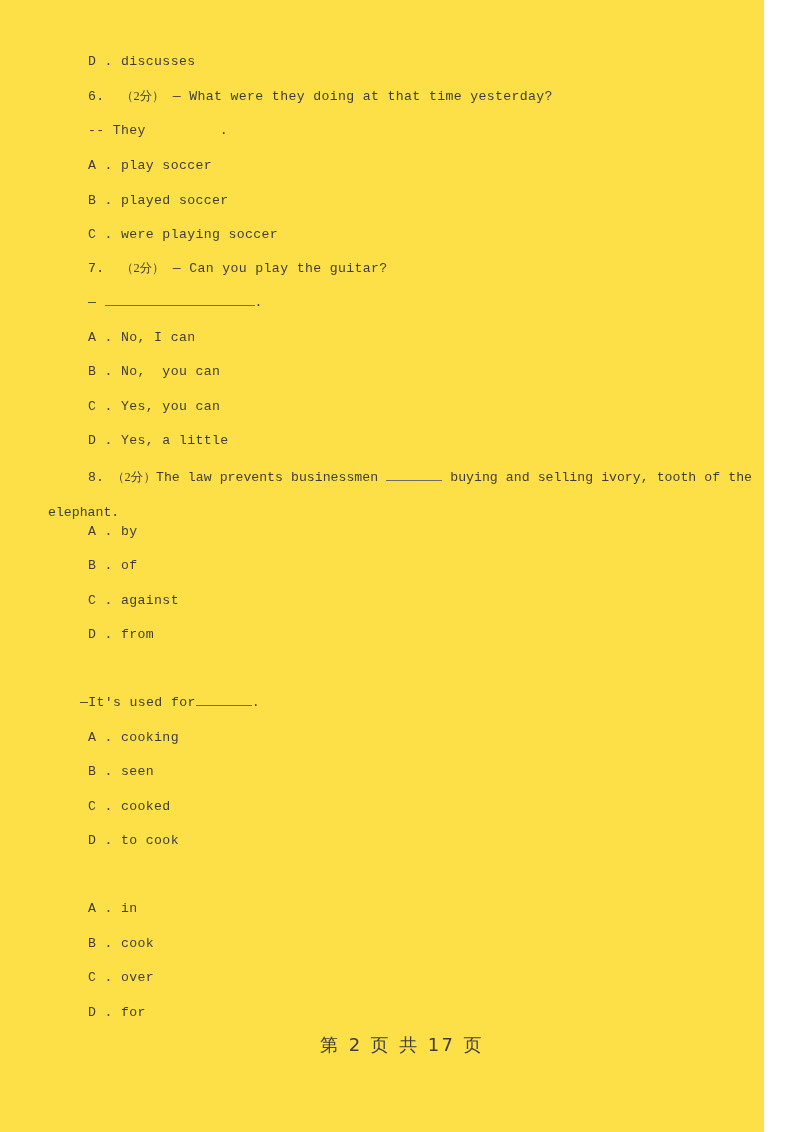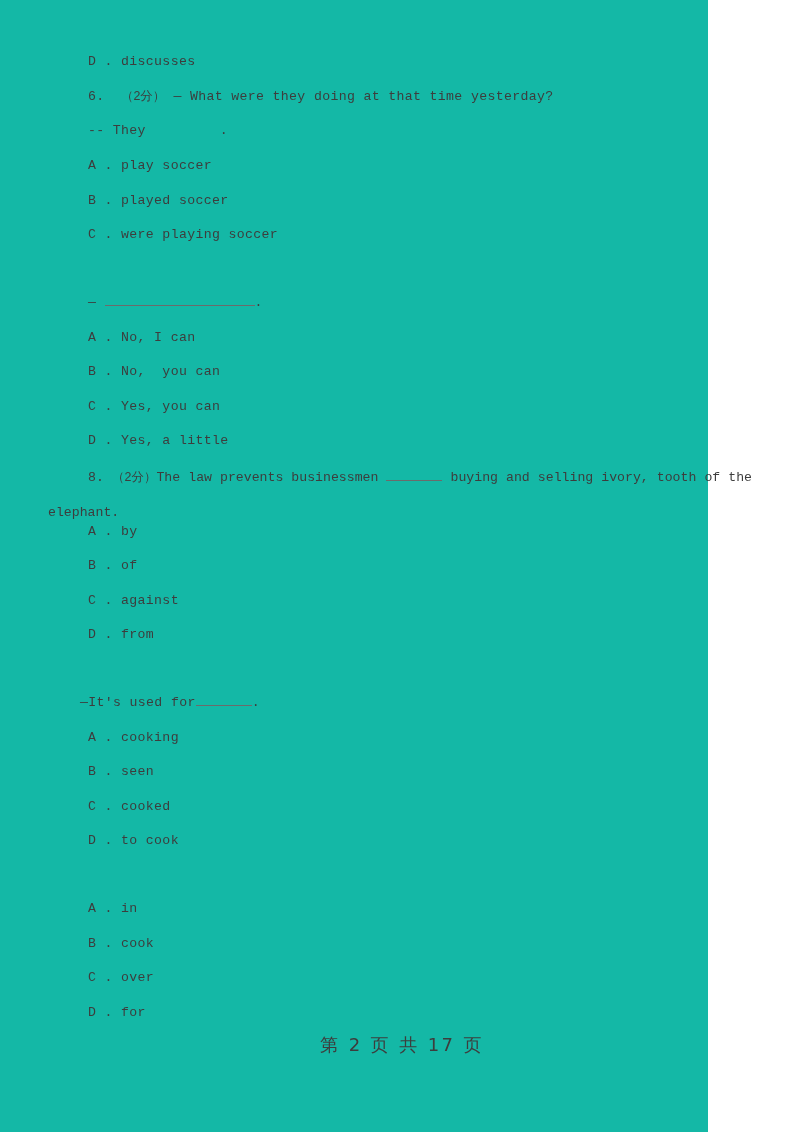--- a/index.html
+++ b/index.html
@@ -13,23 +13,23 @@
     position: relative;
     font-family: "Liberation Mono", "DejaVu Sans Mono", monospace;
     color: #3d3d3d;
     overflow: hidden;
   }
 
   #page {
     position: absolute;
     left: 0;
     top: 0;
-    width: 708px;
+    width: 764px;
     height: 1132px;
-    background: #14b8a6;
+    background: #fde047;
   }
 
   
   .line {
     position: absolute;
     font-size: 13.2px;
     line-height: 18px;
     letter-spacing: 0.35px;
     white-space: pre;
     color: #3d3d3d;
@@ -42,21 +42,21 @@
   .qline {         
     left: 88px;
   }
   .contline {      
     left: 48px;
     margin-left: 32px;
   }
 
   
   .cjk {
-    font-family: Liberation Sans, sans-serif;
+    font-family: Liberation Serif, serif;
     font-size: 12.4px;
     letter-spacing: 0;
   }
 
   
   .just {
     position: absolute;
     left: 48px;
     width: 704px;
     font-size: 13.2px;
@@ -104,20 +104,21 @@
   <div class="line opt" style="top:53px">D . discusses</div>
 
   <div class="line qline" style="top:87px"><span>6.</span><span>  </span><span class="cjk">（2分）</span><span> </span><span>— What were they doing at that time yesterday?</span></div>
 
   <div class="line qline" style="top:122px"><span>-- They</span><span class="blank-gap"></span><span>.</span></div>
 
   <div class="line opt" style="top:157px">A . play soccer</div>
   <div class="line opt" style="top:192px">B . played soccer</div>
   <div class="line opt" style="top:226px">C . were playing soccer</div>
 
+  <div class="line qline" style="top:259px"><span>7.</span><span>  </span><span class="cjk">（2分）</span><span> </span><span>— Can you play the guitar?</span></div>
 
   <div class="line qline" style="top:294px"><span>—</span><span> </span><span class="blank blank-lg"></span><span>.</span></div>
 
   <div class="line opt" style="top:329px">A . No, I can</div>
   <div class="line opt" style="top:363px">B . No,  you can</div>
   <div class="line opt" style="top:398px">C . Yes, you can</div>
   <div class="line opt" style="top:432px">D . Yes, a little</div>
 
   <div class="just" style="top:460px"><span class="indent"></span><span>8.</span><span>  </span><span class="cjk">（2分）</span><span>The law prevents businessmen </span><span class="blank blank-sm"></span><span> buying and selling ivory, tooth of the elephant.</span></div>
 

